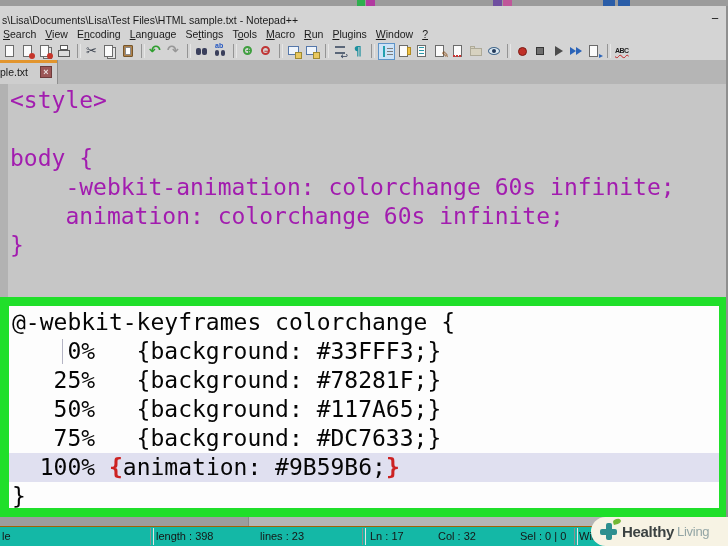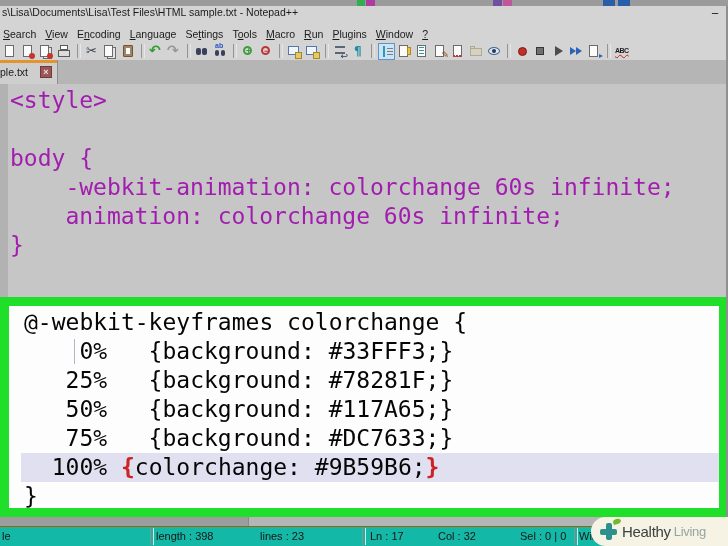--- a/index.html
+++ b/index.html
@@ -4,21 +4,21 @@
 <style>
   html,body{margin:0;padding:0;}
   body{font-family:"Liberation Sans",sans-serif;background:#808080;}
   .screen{position:relative;width:728px;height:546px;overflow:hidden;background:#c6c6c6;
           font-family:"Liberation Sans",sans-serif;}
   
   .top-strip{position:absolute;left:0;top:0;width:728px;height:6px;background:#9b9b9b;}
   .top-strip .chip{position:absolute;top:0;height:6px;}
   
   .titlebar{position:absolute;left:0;top:6px;width:728px;height:20px;background:#d4d4d4;
-            display:flex;align-items:flex-start;}
+            display:flex;align-items:flex-end;}
   .title-text{font-size:10.5px;color:#1a1a1a;padding-left:2px;white-space:nowrap;flex:1;}
   .min-btn{width:26px;text-align:center;font-size:13px;color:#222;cursor:default;}
   
   .menubar{position:absolute;left:0;top:26px;width:728px;height:16px;background:#d4d4d4;
            display:flex;align-items:center;}
   .menu-item{font-size:10.5px;color:#1a1a1a;padding:0 3px;margin-right:3px;white-space:nowrap;}
   .menu-item u{text-decoration:underline;}
   
   .toolbar{position:absolute;left:0;top:42px;width:728px;height:18px;background:#d4d4d4;
            display:flex;align-items:center;padding-left:2px;box-sizing:border-box;}
@@ -81,21 +81,21 @@
   .tab-close{position:absolute;right:5px;top:6px;width:12px;height:12px;background:#9c5656;border:1px solid #6e3a3a;
        color:#e8dede;font:bold 9px "Liberation Sans",sans-serif;text-align:center;line-height:11px;box-sizing:border-box;}
   
   .editor{position:absolute;left:0;top:84px;width:728px;height:433px;background:#c6c6c6;overflow:hidden;}
   .margin-strip{position:absolute;left:0;top:0;width:8px;height:100%;background:#b2b2b2;}
   .code,.box-code{font-family:"DejaVu Sans Mono",monospace;font-size:23px;line-height:29px;color:#a21caf;}
   .code{position:absolute;left:0;top:2px;width:100%;padding-left:10px;box-sizing:border-box;}
   .code-line{white-space:pre;position:relative;height:29px;}
   .hl-box{position:absolute;left:0;top:213px;width:728px;height:220px;box-sizing:border-box;
           border:9px solid var(--green,#20df2a);background:#fdfdfd;overflow:hidden;}
-  .box-code{position:absolute;left:0;top:2px;width:100%;padding-left:15px;box-sizing:border-box;color:#050505;}
+  .box-code{position:absolute;left:0;top:2px;width:100%;padding-left:3px;box-sizing:border-box;color:#050505;}
   .box-code .code-line.cur{background:var(--curline,#e0e0f0);margin-left:-3px;padding-left:3px;width:calc(100% + 3px);}
   .box-code .brace{color:var(--brace,#cc2222);font-weight:bold;}
   .guide{position:absolute;left:50px;top:2px;bottom:2px;width:1px;background:#b4b4c4;}
   
   .hscroll{position:absolute;left:0;top:517px;width:728px;height:9px;background:#b5b5b5;}
   .hthumb{position:absolute;left:0;top:0;width:248px;height:9px;background:#9d9d9d;border-right:1px solid #8a8a8a;}
   
   .statusbar{position:absolute;left:0;top:526px;width:728px;height:20px;background:#14b8a6;
              border-top:1px solid #a16207;box-sizing:border-box;font-size:11px;color:#161616;}
   .statusbar span{position:absolute;top:3px;white-space:nowrap;}
@@ -103,21 +103,21 @@
   
   .right-edge{position:absolute;right:0;top:6px;bottom:0;width:2px;background:#8f8f8f;}
   
   .watermark{position:absolute;right:0;top:517px;width:137px;height:29px;background:#f7f3e4;
              border-radius:15px 0 0 15px;display:flex;align-items:center;padding-left:8px;box-sizing:border-box;}
   .plus-logo{position:relative;width:20px;height:20px;flex:0 0 auto;}
   .plus-logo::before{content:"";position:absolute;left:1px;top:7px;width:17px;height:6px;border-radius:2px;background:var(--teal,#2e8f8f);}
   .plus-logo::after{content:"";position:absolute;left:7px;top:1px;width:6px;height:17px;border-radius:2px;background:var(--teal,#2e8f8f);}
   .leaf{position:absolute;right:-2px;top:-3px;width:8px;height:5px;border-radius:50% 50% 50% 0;
         background:var(--leaf,#72b833);transform:rotate(-18deg);z-index:2;}
-  .brand-bold{font-weight:normal;font-size:15px;color:#3b4242;margin-left:3px;letter-spacing:-.3px;}
+  .brand-bold{font-weight:bold;font-size:15px;color:#3b4242;margin-left:3px;letter-spacing:-.3px;}
   .brand-light{font-size:13px;color:#93a5a5;margin-left:3px;letter-spacing:-.3px;}
 </style>
 </head>
 <body>
 
 <div class="screen" style="--green: #20df2a; --curline: #e0e0f0; --brace: #cc2222; --tabtop: #e2952e; --teal: #2e8f8f; --leaf: #72b833;">
 
   <div class="top-strip" id="topStrip">
       <span class="chip" style="left: 357px; width: 8px; background: rgb(47, 175, 79);"></span>
       <span class="chip" style="left: 366px; width: 9px; background: rgb(177, 58, 160);"></span>
@@ -206,21 +206,21 @@
         <div class="code-line">    animation: colorchange 60s infinite;</div>
         <div class="code-line">}</div>
       </div>
     <div class="hl-box">
       <div class="box-code" id="codeBox">
           <div class="code-line">@-webkit-keyframes colorchange {</div>
           <div class="code-line">    0%   {background: #33FFF3;}<span class="guide"></span></div>
           <div class="code-line">   25%   {background: #78281F;}</div>
           <div class="code-line">   50%   {background: #117A65;}</div>
           <div class="code-line">   75%   {background: #DC7633;}</div>
-          <div class="code-line cur"><span>  100% </span><span class="brace">{</span><span>colorchange: #9B59B6;</span><span class="brace">}</span></div>
+          <div class="code-line cur"><span>  100% </span><span class="brace">{</span><span>animation: #9B59B6;</span><span class="brace">}</span></div>
           <div class="code-line">}</div>
         </div>
     </div>
   </div>
 
   <div class="hscroll">
     <div class="hthumb"></div>
   </div>
 
   <div class="statusbar">

